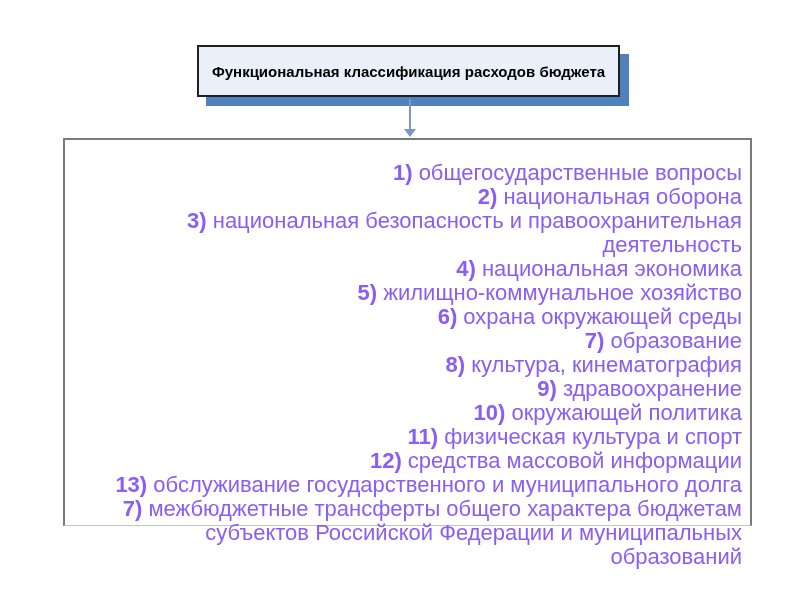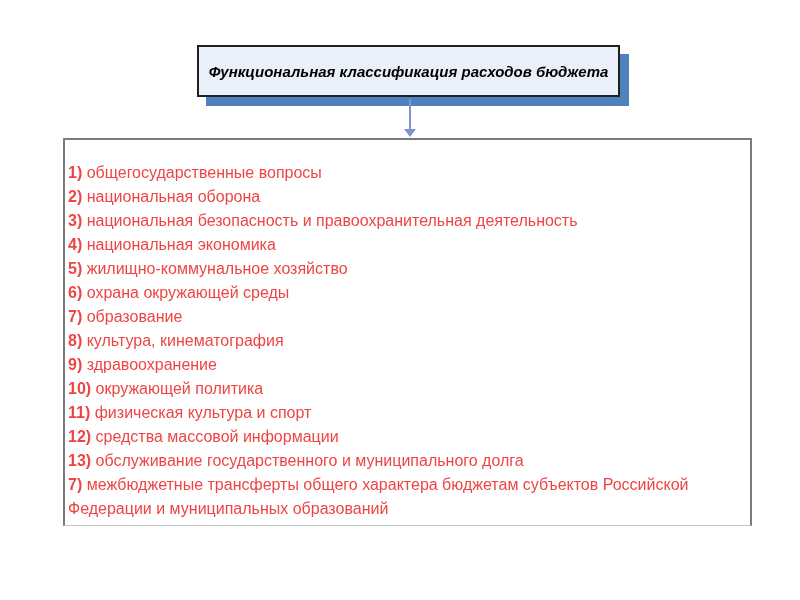--- a/index.html
+++ b/index.html
@@ -21,21 +21,20 @@
     left: 197px;
     top: 45px;
     width: 419px;
     height: 48px;
     background: var(--title-fill, #eaf0f9);
     border: 2px solid var(--title-border, #202020);
     box-shadow: 9px 9px 0 var(--accent, #4f81bd);
     display: flex;
     align-items: center;
     justify-content: center;
-    font-style: italic;
   }
   .title-box span {
     font-size: 15px;
     font-weight: bold;
     color: #000000;
     white-space: nowrap;
   }
   
   .connector {
     position: absolute;
@@ -76,23 +75,24 @@
     border-bottom: 1px solid #c4c4c4;
     box-sizing: border-box;
     padding: 21px 8px 0 3px;
   }
   .list-box ul {
     margin: 0;
     padding: 0;
     list-style: none;
   }
   .list-box li {
-    font-size: 16px;
+    font-size: 22px;
     line-height: 24px;
-    color: #ef4444;
+    color: #8b5cf6;
+    text-align: right;
   }
   .list-box li .num {
     font-weight: bold;
   }
 </style>
 </head>
 <body>
 
 <div class="slide">
 

